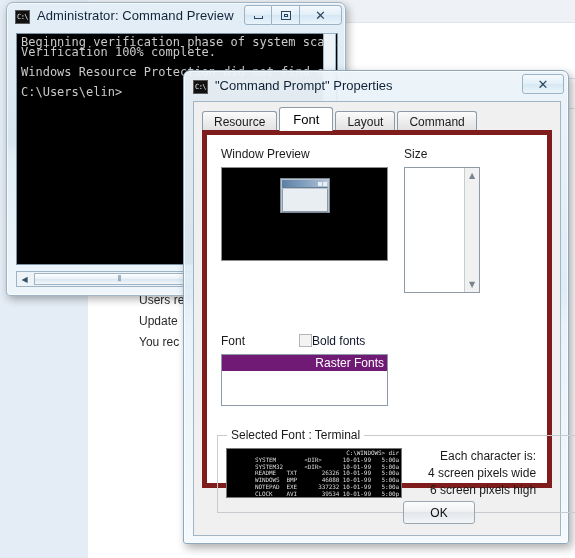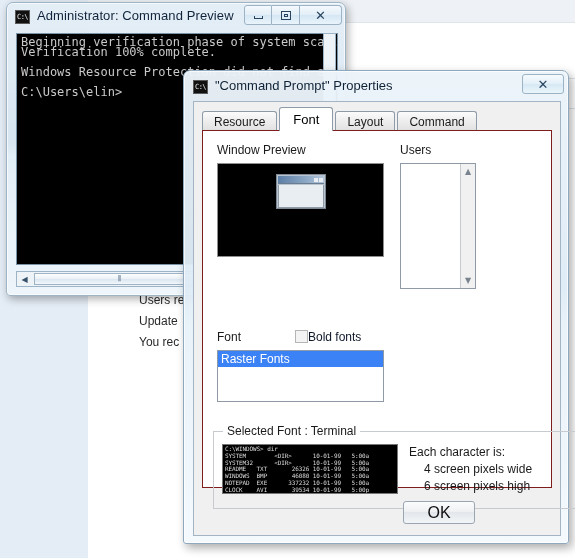--- a/index.html
+++ b/index.html
@@ -266,22 +266,23 @@
     padding: 0 13px;
     border-color: #8d9ba8;
     position: relative;
     z-index: 3;
   }
   .tabpage {
     position: absolute;
     left: 8px; top: 28px;
     width: 350px; height: 358px;
     background: #ffffff;
-    border: 1px solid #7f1d1d;
-    box-sizing: border-box;
+    border: 5px solid #7f1d1d;
+    box-sizing: border-box;
+    text-align: right;
   }
 
   .lbl {
     position: absolute;
     font-size: 12px;
     color: #1a1a1a;
     white-space: nowrap;
   }
 
   
@@ -360,21 +361,21 @@
   
   .font-box {
     position: absolute;
     left: 14px; top: 219px;
     width: 167px; height: 52px;
     background: #ffffff;
     border: 1px solid #8e9aa6;
     box-sizing: border-box;
   }
   .font-item-sel {
-    background: #3b82f6;
+    background: #701a75;
     color: #ffffff;
     font-size: 12px;
     padding: 1px 3px;
     white-space: nowrap;
   }
 
   
   .group {
     position: absolute;
     left: 10px; top: 300px;
@@ -420,21 +421,21 @@
   }
   .charinfo .indent { padding-left: 15px; }
 
   
   .btn {
     position: absolute;
     width: 72px; height: 23px;
     background: linear-gradient(to bottom, #fbfcfd 0%, #eff1f3 45%, #e2e6ea 47%, #f3f6f8 100%);
     border: 1px solid #9aa6b2;
     border-radius: 3px;
-    font-size: 16px;
+    font-size: 12px;
     color: #0e0e0e;
     display: flex;
     align-items: center;
     justify-content: center;
     box-sizing: border-box;
   }
 </style>
 </head>
 <body>
 
@@ -503,21 +504,21 @@
       <div class="tabstrip">
         <div class="tab">Resource</div>
         <div class="tab active">Font</div>
         <div class="tab">Layout</div>
         <div class="tab">Command</div>
       </div>
 
       <div class="tabpage">
 
         <div class="lbl" style="left:14px;top:12px;">Window Preview</div>
-        <div class="lbl" style="left:197px;top:12px;">Users</div>
+        <div class="lbl" style="left:197px;top:12px;">Size</div>
 
         <div class="preview-box">
           <div class="preview-thumb">
             <div class="preview-thumb-bar">
               <i></i>
               <i></i>
             </div>
             <div class="preview-thumb-body"></div>
           </div>
         </div>

